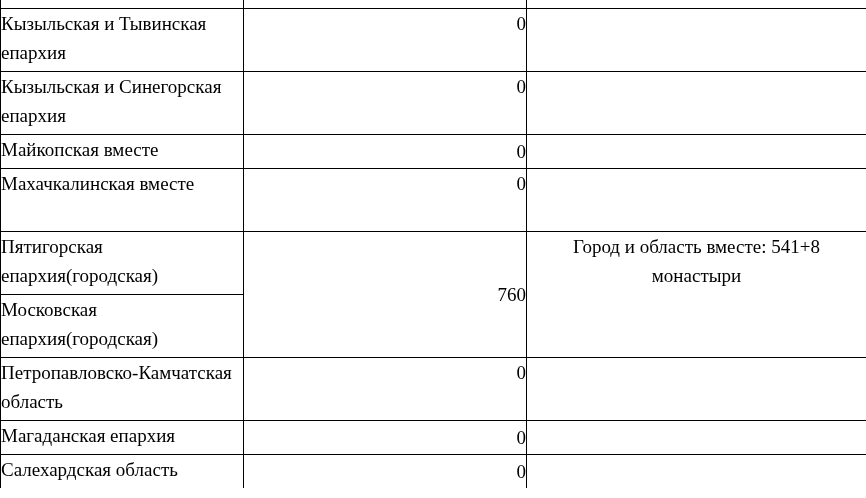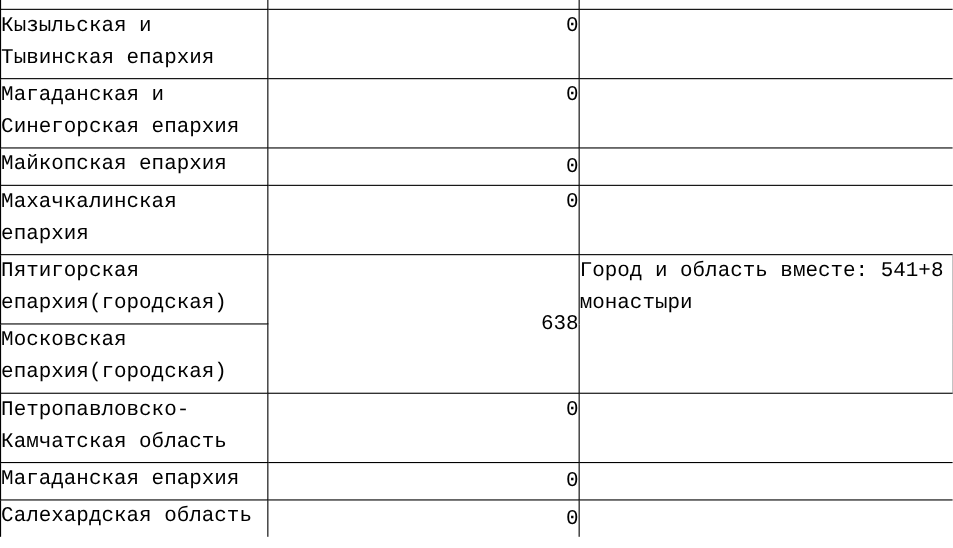--- a/index.html
+++ b/index.html
@@ -19,21 +19,20 @@
     width: 866px;
     height: 498px;
     background: #ffffff;
   }
   table.eparchy-table {
     border-collapse: collapse;
     table-layout: fixed;
     width: 626px;
     margin-left: 0px;
     margin-top: 0px;
-    font-family: Liberation Mono, monospace;
   }
   table.eparchy-table col.c-name { width: 243px; }
   table.eparchy-table col.c-num  { width: 283px; }
   table.eparchy-table col.c-note { width: 340px; }
   table.eparchy-table td {
     border: 1px solid #000000;
     padding: 0;
     vertical-align: top;
     font-size: 19px;
     line-height: 29px;
@@ -46,21 +45,21 @@
   td.num-cell {
     padding: 6px 10px 6px 6px;
     text-align: right;
     vertical-align: bottom;
   }
   td.num-cell.middle {
     vertical-align: middle;
   }
   td.note-cell {
     padding: 6px 8px 6px 6px;
-    text-align: left;
+    text-align: center;
     vertical-align: middle;
     border-left: 1px solid #000000;
     border-right: none;
   }
   td.note-cell.empty {
     border-right: none;
   }
   
   tr.clipped td {
     height: 8px;
@@ -93,40 +92,40 @@
         <td class="note-cell empty"></td>
       </tr>
 
       <tr>
         <td class="name-cell" style="height:62px">Кызыльская и Тывинская епархия</td>
         <td class="num-cell">0</td>
         <td class="note-cell empty"></td>
       </tr>
 
       <tr>
-        <td class="name-cell" style="height:62px">Магаданская и Синегорская епархия</td>
+        <td class="name-cell" style="height:62px">Кызыльская и Синегорская епархия</td>
         <td class="num-cell">0</td>
         <td class="note-cell empty"></td>
       </tr>
 
       <tr>
-        <td class="name-cell" style="height:33px">Майкопская епархия</td>
+        <td class="name-cell" style="height:33px">Майкопская вместе</td>
         <td class="num-cell middle">0</td>
         <td class="note-cell empty"></td>
       </tr>
 
       <tr>
-        <td class="name-cell" style="height:62px">Махачкалинская епархия</td>
+        <td class="name-cell" style="height:62px">Махачкалинская вместе</td>
         <td class="num-cell">0</td>
         <td class="note-cell empty"></td>
       </tr>
 
       <tr>
         <td class="name-cell" style="height:62px">Пятигорская епархия(городская)</td>
-        <td class="num-cell middle" rowspan="2">638</td>
+        <td class="num-cell middle" rowspan="2">760</td>
         <td class="note-cell" rowspan="2">
           <span class="note-text">Город и область вместе: 541+8 монастыри</span>
         </td>
       </tr>
 
       <tr>
         <td class="name-cell" style="height:62px">Московская епархия(городская)</td>
       </tr>
 
       <tr>

